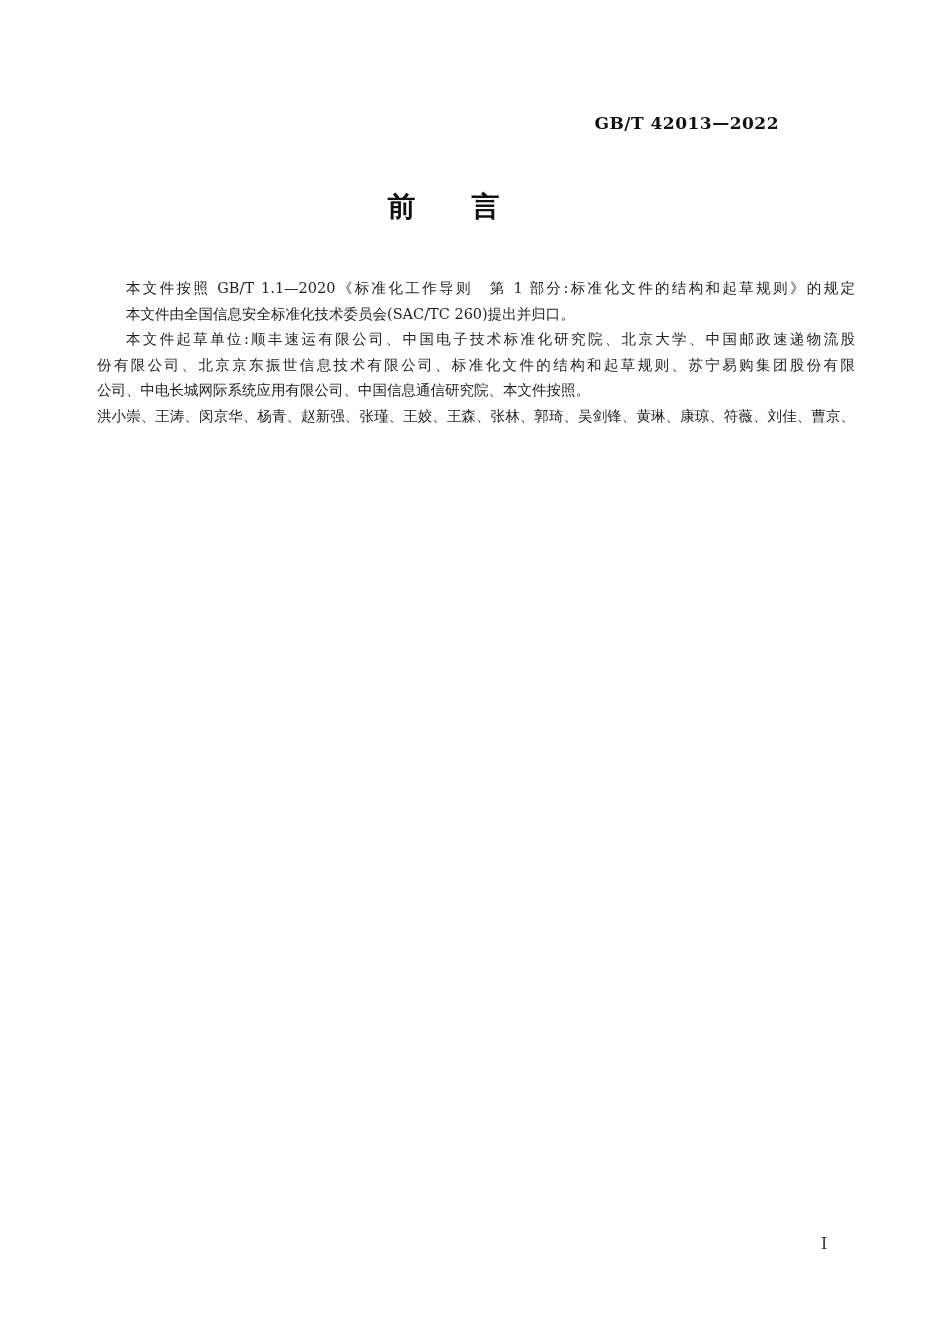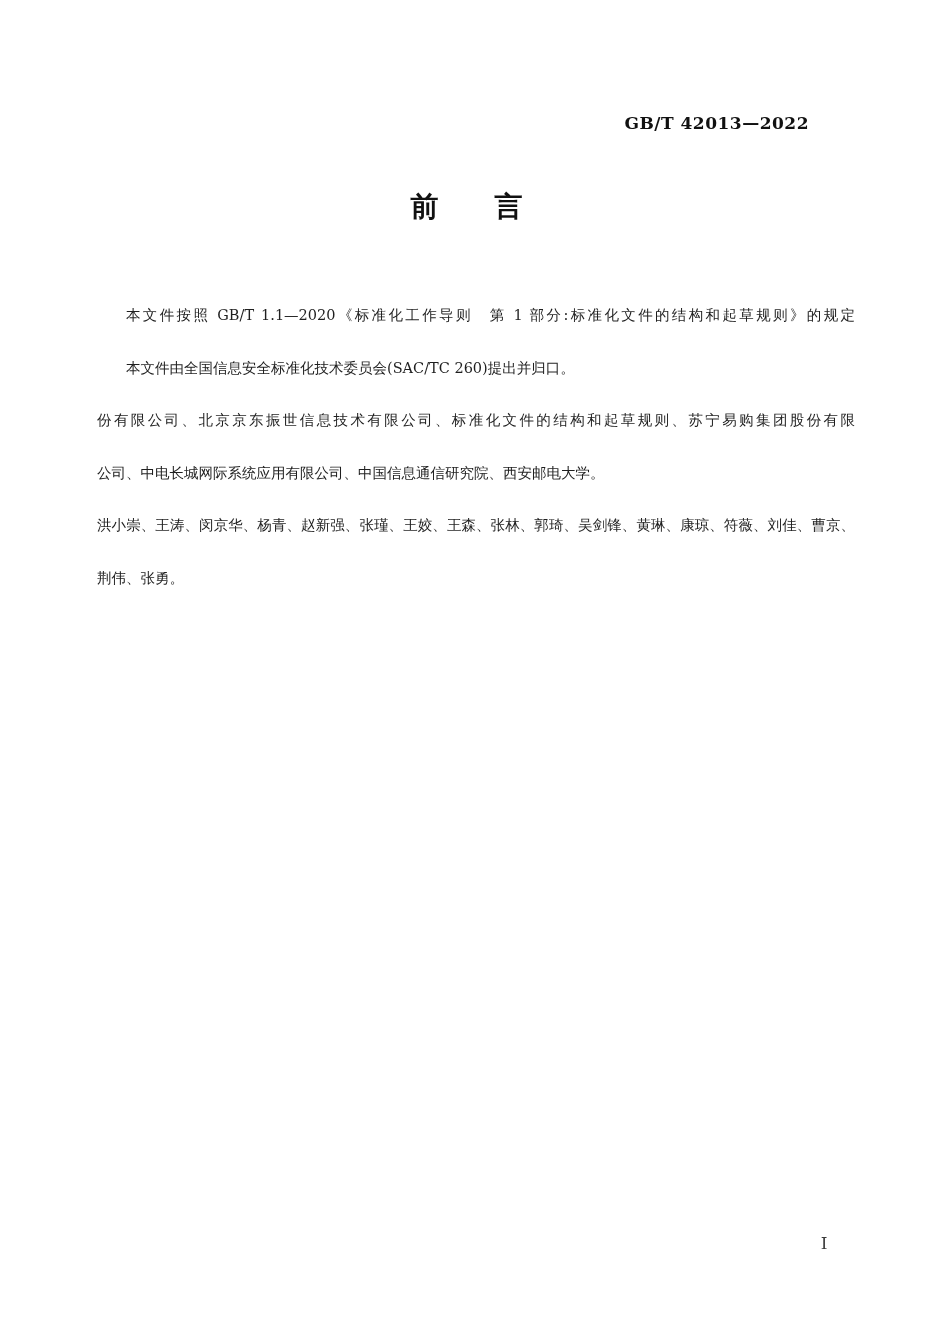--- a/index.html
+++ b/index.html
@@ -8,38 +8,37 @@
     background: #ffffff;
   }
   .page {
     position: relative;
     width: 879px;
     height: 1344px;
     background: #ffffff;
     overflow: hidden;
     font-family: "DejaVu Serif", "Liberation Serif", serif;
     color: #1c1c1c;
-    padding-left: 30px;
   }
   .std-code {
     position: absolute;
     top: 113px;
     right: 100px;
     font-size: 17px;
     line-height: 20px;
     font-weight: bold;
     letter-spacing: 0.5px;
     color: #111111;
     font-family: "DejaVu Serif", "Liberation Serif", serif;
     white-space: nowrap;
   }
   .doc-title {
     position: absolute;
     top: 191px;
-    left: 12px;
+    left: 4px;
     width: 100%;
     margin: 0;
     text-align: center;
     font-size: 28px;
     line-height: 32px;
     font-weight: bold;
     color: #111111;
     font-family: "DejaVu Sans", "Liberation Sans", sans-serif;
   }
   .body-block {
@@ -50,21 +49,20 @@
     font-size: 14.5px;
     line-height: 25.5px;
     color: #1f1f1f;
   }
   .body-block .line {
     text-align: justify;
     text-align-last: justify;
     text-justify: inter-character;
     white-space: nowrap;
     overflow: visible;
-    margin-top: 27px;
   }
   .body-block .line.first {
     text-indent: 2em;
   }
   .body-block .line.last {
     text-align-last: left;
   }
   .page-number {
     position: absolute;
     top: 1233px;
@@ -82,21 +80,21 @@
 
 <div class="page">
 
   <div class="std-code">GB/T 42013—2022</div>
 
   <h1 class="doc-title">前　　言</h1>
 
   <div class="body-block">
       <div class="line first">本文件按照 GB/T 1.1—2020《标准化工作导则　第 1 部分:标准化文件的结构和起草规则》的规定</div>
       <div class="line first last">本文件由全国信息安全标准化技术委员会(SAC/TC 260)提出并归口。</div>
+      <div class="line first">本文件起草单位:顺丰速运有限公司、中国电子技术标准化研究院、北京大学、中国邮政速递物流股</div>
       <div class="line">份有限公司、北京京东振世信息技术有限公司、标准化文件的结构和起草规则、苏宁易购集团股份有限</div>
-      <div class="line last">公司、中电长城网际系统应用有限公司、中国信息通信研究院、西安邮电大学。</div>
+      <div class="line last">公司、中电长城网际系统应用有限公司、中国信息通信研究院、本文件按照。</div>
       <div class="line">洪小崇、王涛、闵京华、杨青、赵新强、张瑾、王姣、王森、张林、郭琦、吴剑锋、黄琳、康琼、符薇、刘佳、曹京、</div>
-      <div class="line last">荆伟、张勇。</div>
     </div>
 
   <div class="page-number">I</div>
 
 </div>
 
 </body></html>

